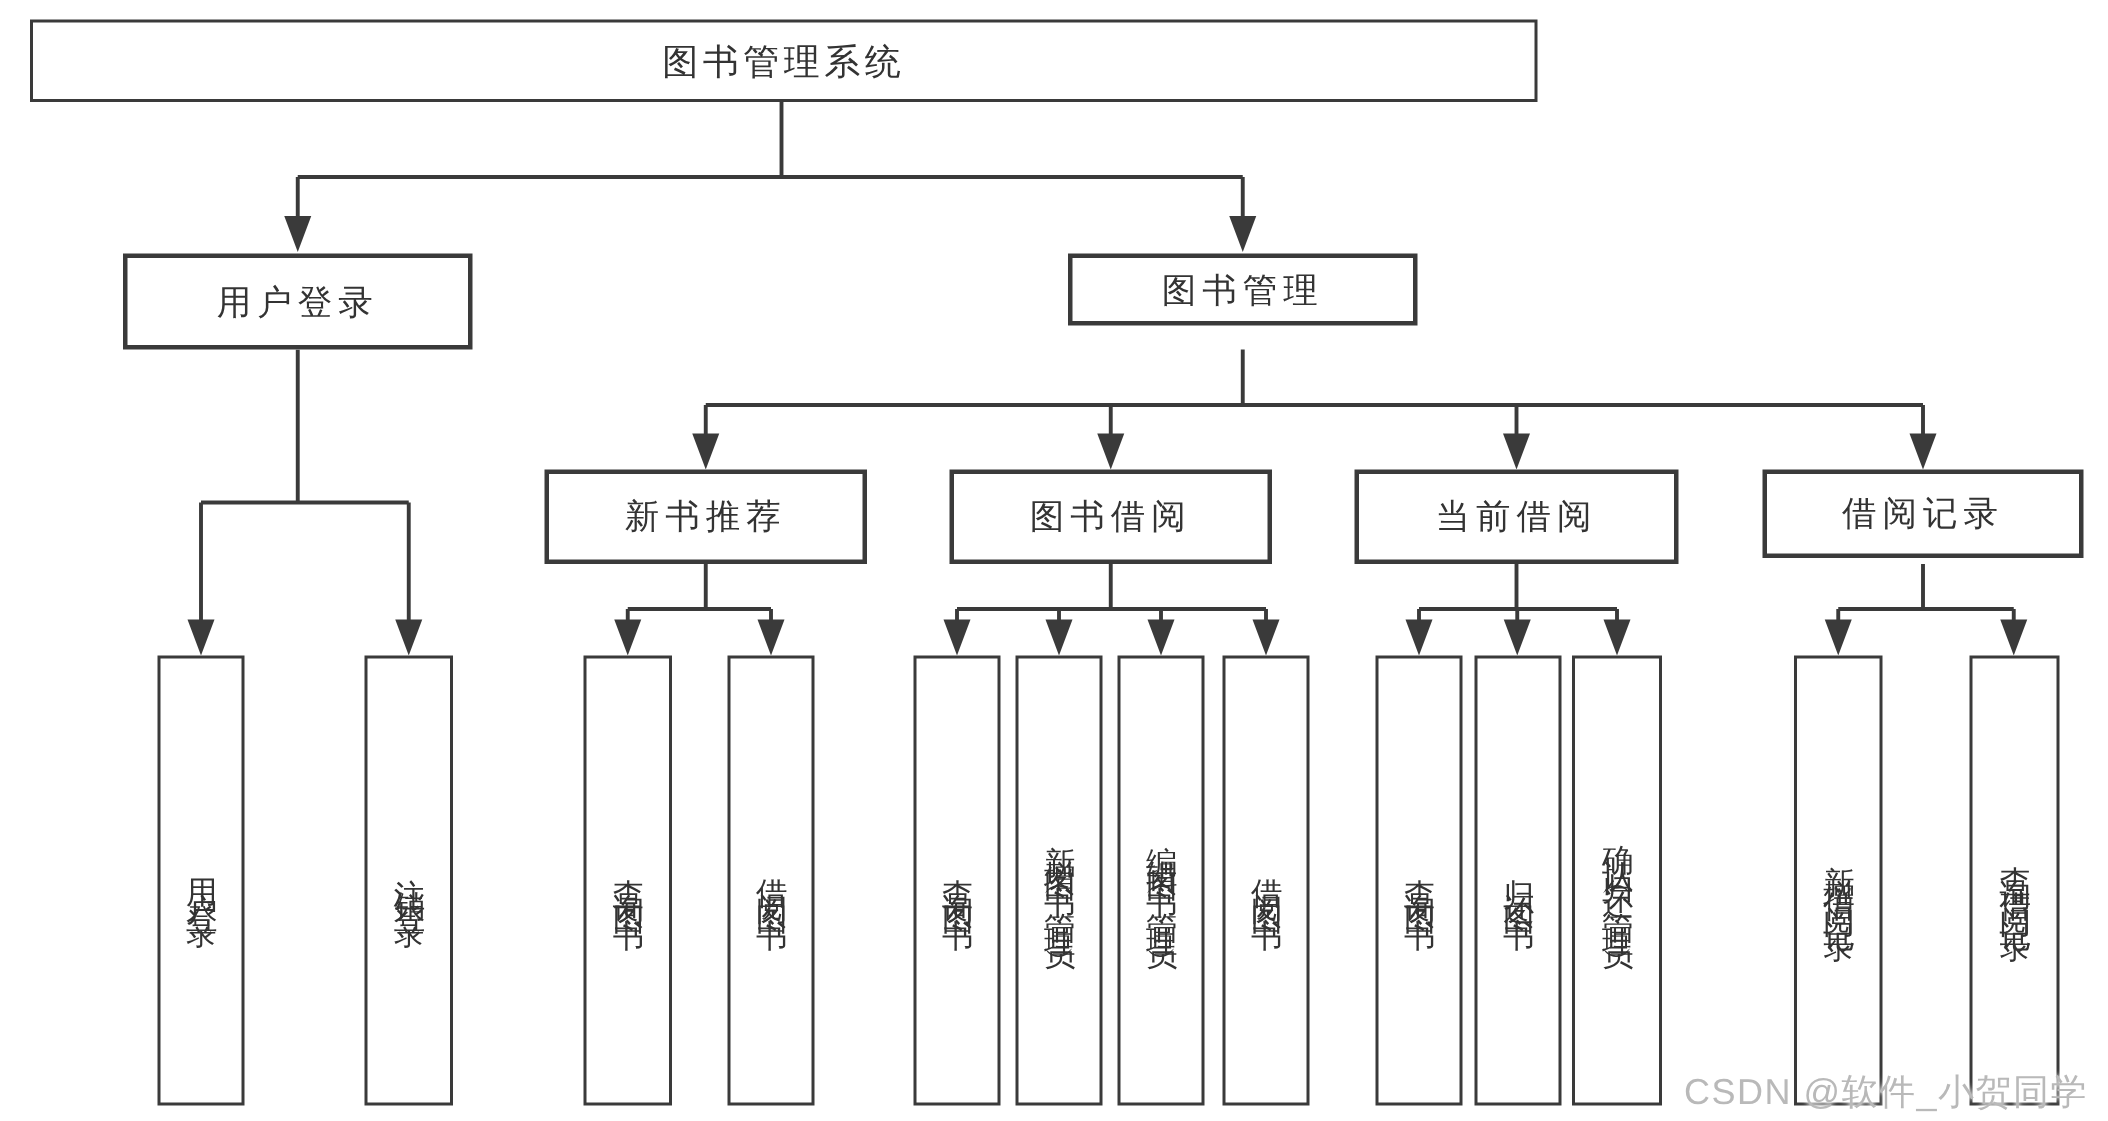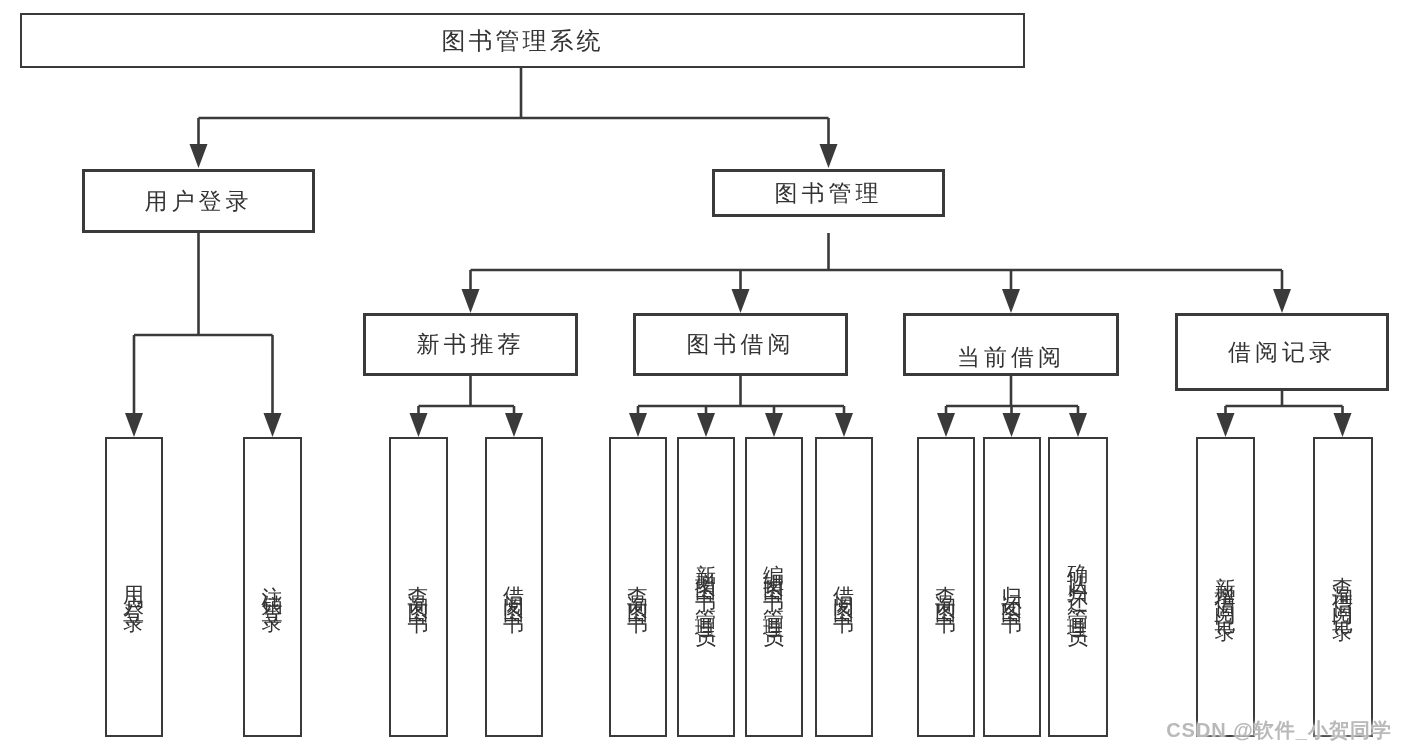--- a/index.html
+++ b/index.html
@@ -46,26 +46,25 @@
     writing-mode:vertical-rl;
     text-orientation:mixed;
     letter-spacing:9px;
     line-height:1;
     white-space:nowrap;
   }
   .label{pointer-events:none;}
   #watermark{
     position:absolute;
     right:13px;bottom:3px;
-    font-size:20px;
+    font-size:24px;
     color:var(--wm);
     letter-spacing:1px;
     text-shadow:0 0 3px #fff,0 0 5px #fff;
     z-index:5;
-    font-weight:bold;
   }
 </style>
 </head>
 <body>
 
 <div id="stage">
 
   <svg id="connectors" viewBox="0 0 1405 747" xmlns="http://www.w3.org/2000/svg">
 
     <g>
@@ -152,24 +151,24 @@
   <div class="node branch" style="left:712px;top:169px;width:233px;height:48px;">
     <span class="label">图书管理</span>
   </div>
 
   <div class="node branch" style="left:363px;top:313px;width:215px;height:63px;">
     <span class="label">新书推荐</span>
   </div>
   <div class="node branch" style="left:633px;top:313px;width:215px;height:63px;">
     <span class="label">图书借阅</span>
   </div>
-  <div class="node branch" style="left:903px;top:313px;width:216px;height:63px;align-items:flex-end;">
+  <div class="node branch" style="left:903px;top:313px;width:216px;height:63px;">
     <span class="label">当前借阅</span>
   </div>
-  <div class="node branch" style="left:1175px;top:313px;width:214px;height:78px;">
+  <div class="node branch" style="left:1175px;top:313px;width:214px;height:59px;">
     <span class="label">借阅记录</span>
   </div>
 
   <div class="node leaf" style="left:105px;top:437px;width:58px;height:300px;">
     <span class="vtext label">用户登录</span>
   </div>
   <div class="node leaf" style="left:243px;top:437px;width:59px;height:300px;">
     <span class="vtext label">注销登录</span>
   </div>
 

